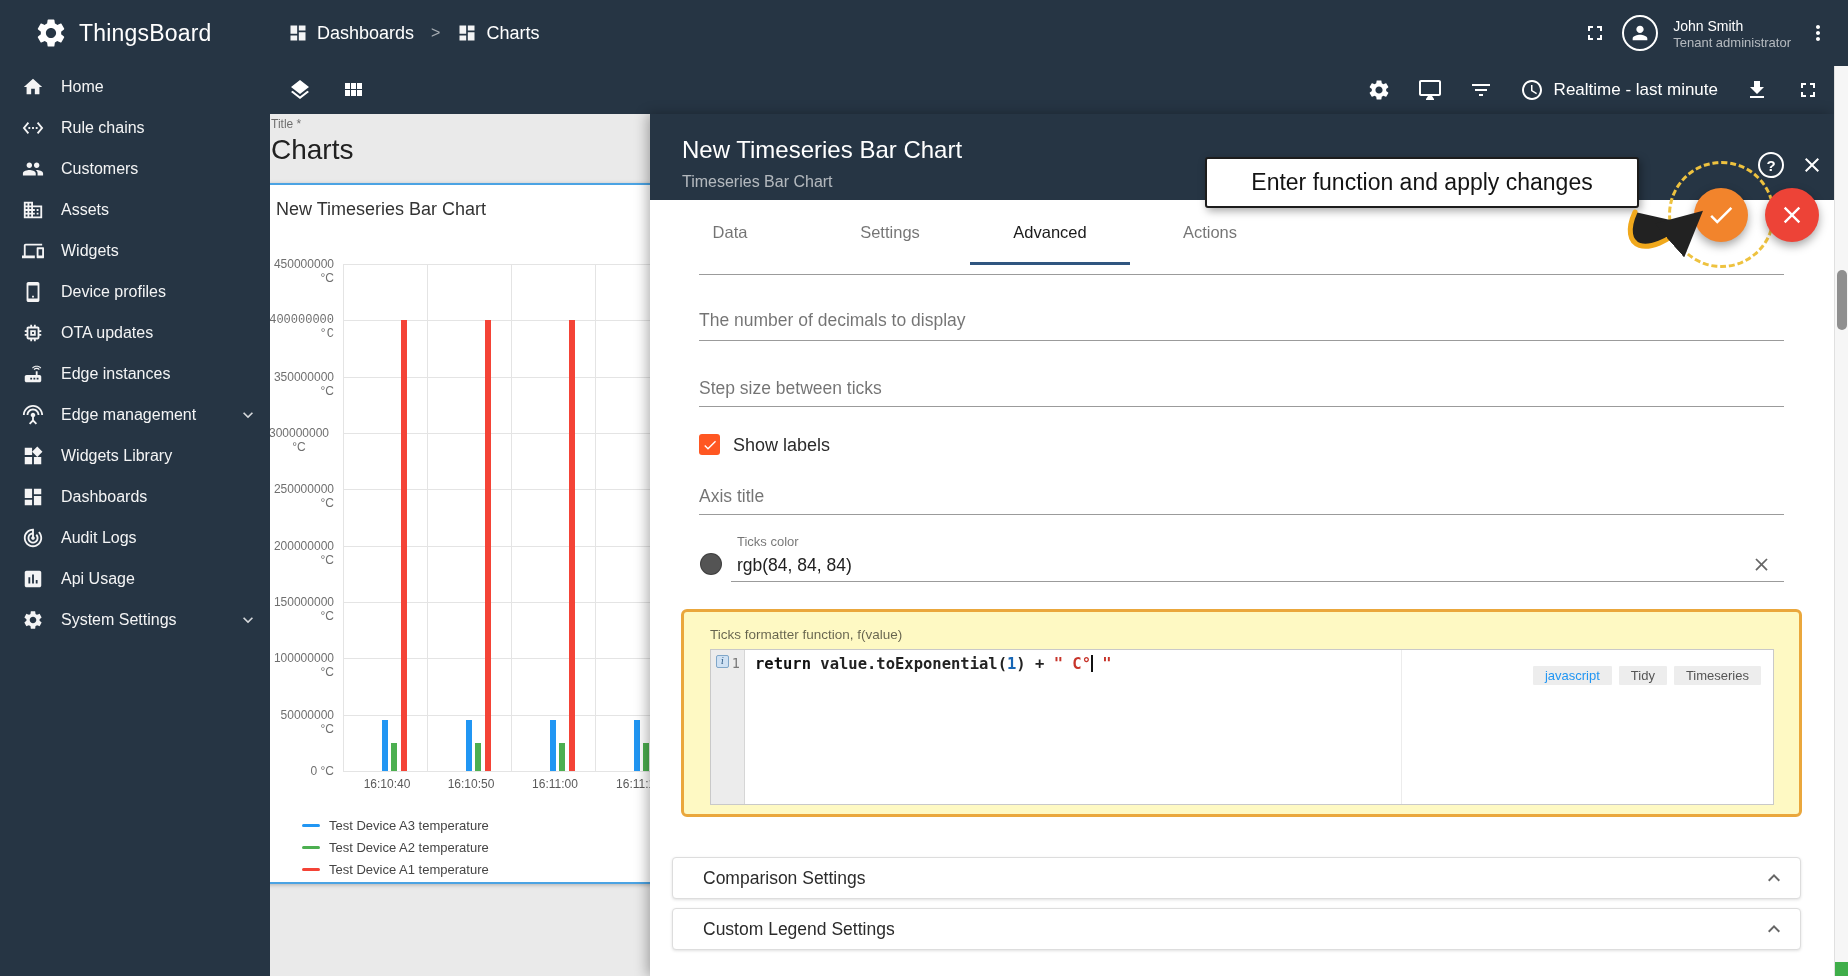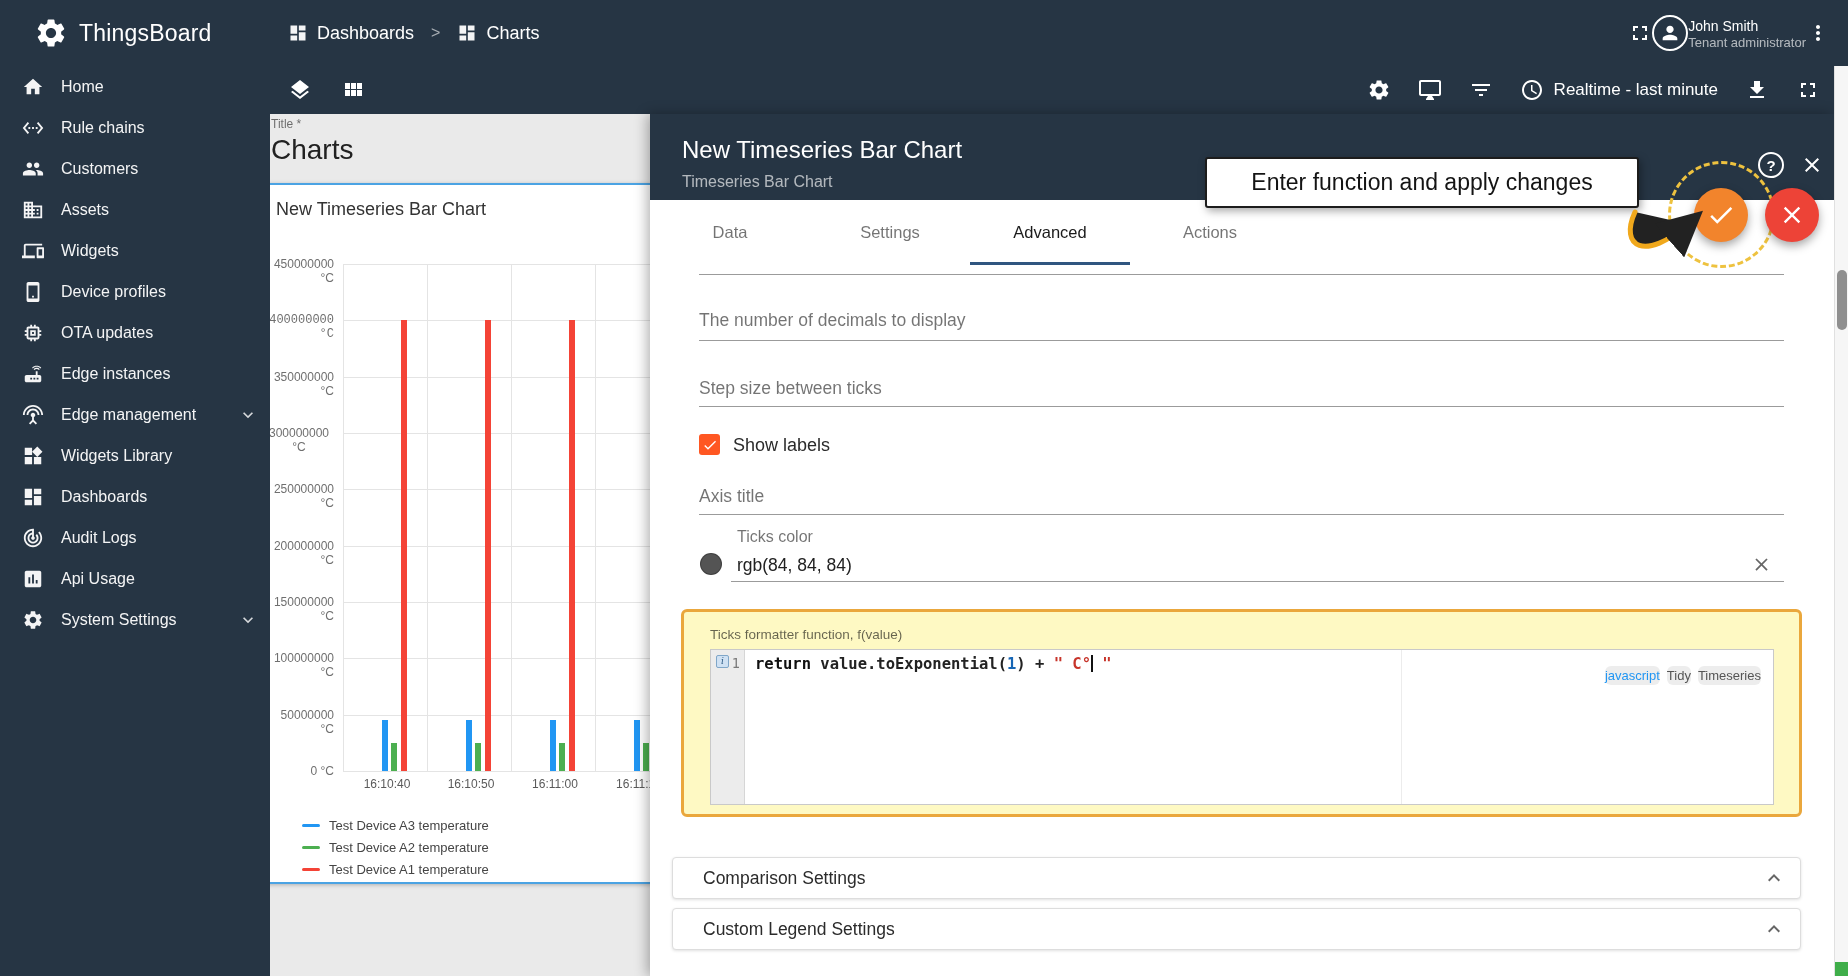--- a/index.html
+++ b/index.html
@@ -12,21 +12,21 @@
   
   #header { position:absolute; left:0; top:0; width:1848px; height:66px; background:var(--primary-dark,#263544);
             display:flex; align-items:center; color:#fff; z-index:30; }
   #logo { width:250px; flex:none; display:flex; align-items:center; gap:11px; padding-left:34px; cursor:pointer; }
   #logo .icon { width:34px; height:34px; }
   #app-title { font-size:23px; font-weight:500; letter-spacing:.2px; }
   #breadcrumb { display:flex; align-items:center; gap:9px; padding-left:38px; font-size:18px; }
   .bc-ic { width:20px; height:20px; opacity:.95; }
   .bc-link { color:#fff; cursor:pointer; }
   .bc-sep { color:rgba(255,255,255,.6); margin:0 8px; font-size:16px; }
-  #header-right { margin-left:auto; display:flex; align-items:center; gap:0; padding-right:18px; }
+  #header-right { margin-left:auto; display:flex; align-items:center; gap:15px; padding-right:18px; }
   .hdr-ic { width:24px; height:24px; cursor:pointer; }
   #avatar { width:36px; height:36px; border-radius:50%; border:2px solid #fff; display:flex; align-items:center; justify-content:center; cursor:pointer; }
   #user-name { font-size:14px; line-height:18px; }
   #user-role { font-size:13px; color:rgba(255,255,255,.65); }
 
   
   #sidebar { position:absolute; left:0; top:66px; width:270px; bottom:0; background:var(--primary-dark,#263544); z-index:20; }
   .nav-item { height:41px; display:flex; align-items:center; gap:17px; padding:0 12px 0 22px;
               color:rgba(255,255,255,.95); font-size:16px; cursor:pointer; }
   .nav-item .icon { width:22px; height:22px; flex:none; }
@@ -73,21 +73,21 @@
   .tab.active { color:#1b1b1b; }
   #ink { position:absolute; left:320px; top:148px; width:160px; height:3px; background:var(--tab-ink,#305680); }
 
   #panel-content { position:absolute; left:0; top:151px; right:0; bottom:0; background:#fff; }
   .underline { position:absolute; left:49px; width:1085px; height:1px; background:#9b9b9b; }
   .field-label { position:absolute; left:49px; font-size:17.5px; color:rgba(0,0,0,.55); cursor:text; }
   #show-labels-checkbox { position:absolute; left:49px; top:169px; width:21px; height:21px; border-radius:3px;
                           background:var(--checkbox,#ff5722); display:flex; align-items:center; justify-content:center; cursor:pointer; }
   #show-labels-checkbox .icon { width:16px; height:16px; color:#fff; }
   #show-labels-label { position:absolute; left:83px; top:170px; font-size:18px; color:#2b2b2b; }
-  #ticks-color-label { position:absolute; left:87px; top:263px; font-size:16px; color:rgba(0,0,0,.55); }
+  #ticks-color-label { position:absolute; left:87px; top:269px; font-size:13px; color:rgba(0,0,0,.55); }
   #ticks-swatch { position:absolute; left:50px; top:288px; width:22px; height:22px; border-radius:50%;
                   border:1px solid rgba(0,0,0,.25); cursor:pointer; background:#545454; }
   #ticks-value { position:absolute; left:87px; top:290px; font-size:17.5px; color:#212121; cursor:text; }
   #ticks-clear { position:absolute; left:1101px; top:289px; width:21px; height:21px; color:#666; cursor:pointer; }
 
   #highlight-box { position:absolute; left:31px; top:344px; width:1121px; height:208px; background:#fef9c3;
                    border:3px solid var(--highlight-border,#eaa73c); border-radius:6px; }
   #formatter-label { position:absolute; left:26px; top:15px; font-size:13.5px; color:rgba(0,0,0,.6); }
   #code-editor { position:absolute; left:26px; top:37px; width:1064px; height:156px; border:1px solid #c9c9c9; background:#fff; display:flex; cursor:text; }
   #gutter { width:34px; flex:none; background:#ececec; border-right:1px solid #d6d6d6; display:flex;
@@ -98,21 +98,21 @@
   #code-area { position:relative; flex:1; }
   #print-margin { position:absolute; left:656px; top:0; bottom:0; width:1px; background:#ececec; }
   #code-line { position:absolute; left:10px; top:5px; white-space:pre;
                font-family:"DejaVu Sans Mono","Liberation Mono",monospace; font-size:15.5px; font-weight:600; color:#222; }
   .tok-keyword { font-weight:800; color:#101010; }
   .tok-plain { color:#222; }
   .tok-number { color:#1766b5; }
   .tok-string { color:#c7342a; }
   .cursor { display:inline-block; width:2px; height:17px; background:#111; vertical-align:-3px; }
   #editor-chips { position:absolute; top:16px; right:12px; display:flex; gap:7px; }
-  .chip { font-size:13px; padding:2px 0; background:rgba(0,0,0,.07); border-radius:6px; color:#555; cursor:pointer; }
+  .chip { font-size:13px; padding:2px 12px; background:rgba(0,0,0,.07); border-radius:1px; color:#555; cursor:pointer; }
   .chip.js { color:var(--javascript-badge,#2196f3); cursor:default; }
 
   .section { position:absolute; left:22px; width:1129px; height:42px; background:#fff; border:1px solid #ddd; border-radius:4px;
              box-shadow:0 1px 3px rgba(0,0,0,.12); display:flex; align-items:center; padding:0 14px 0 30px;
              font-size:17.5px; color:#2b2b2b; cursor:pointer; }
   .sec-chev { margin-left:auto; width:24px; height:24px; color:#666; }
 
   
   #dashed-circle { position:absolute; left:1668px; top:161px; width:107px; height:107px; border:3px dashed #eec23f;
                    border-radius:50%; z-index:39; pointer-events:none; }

